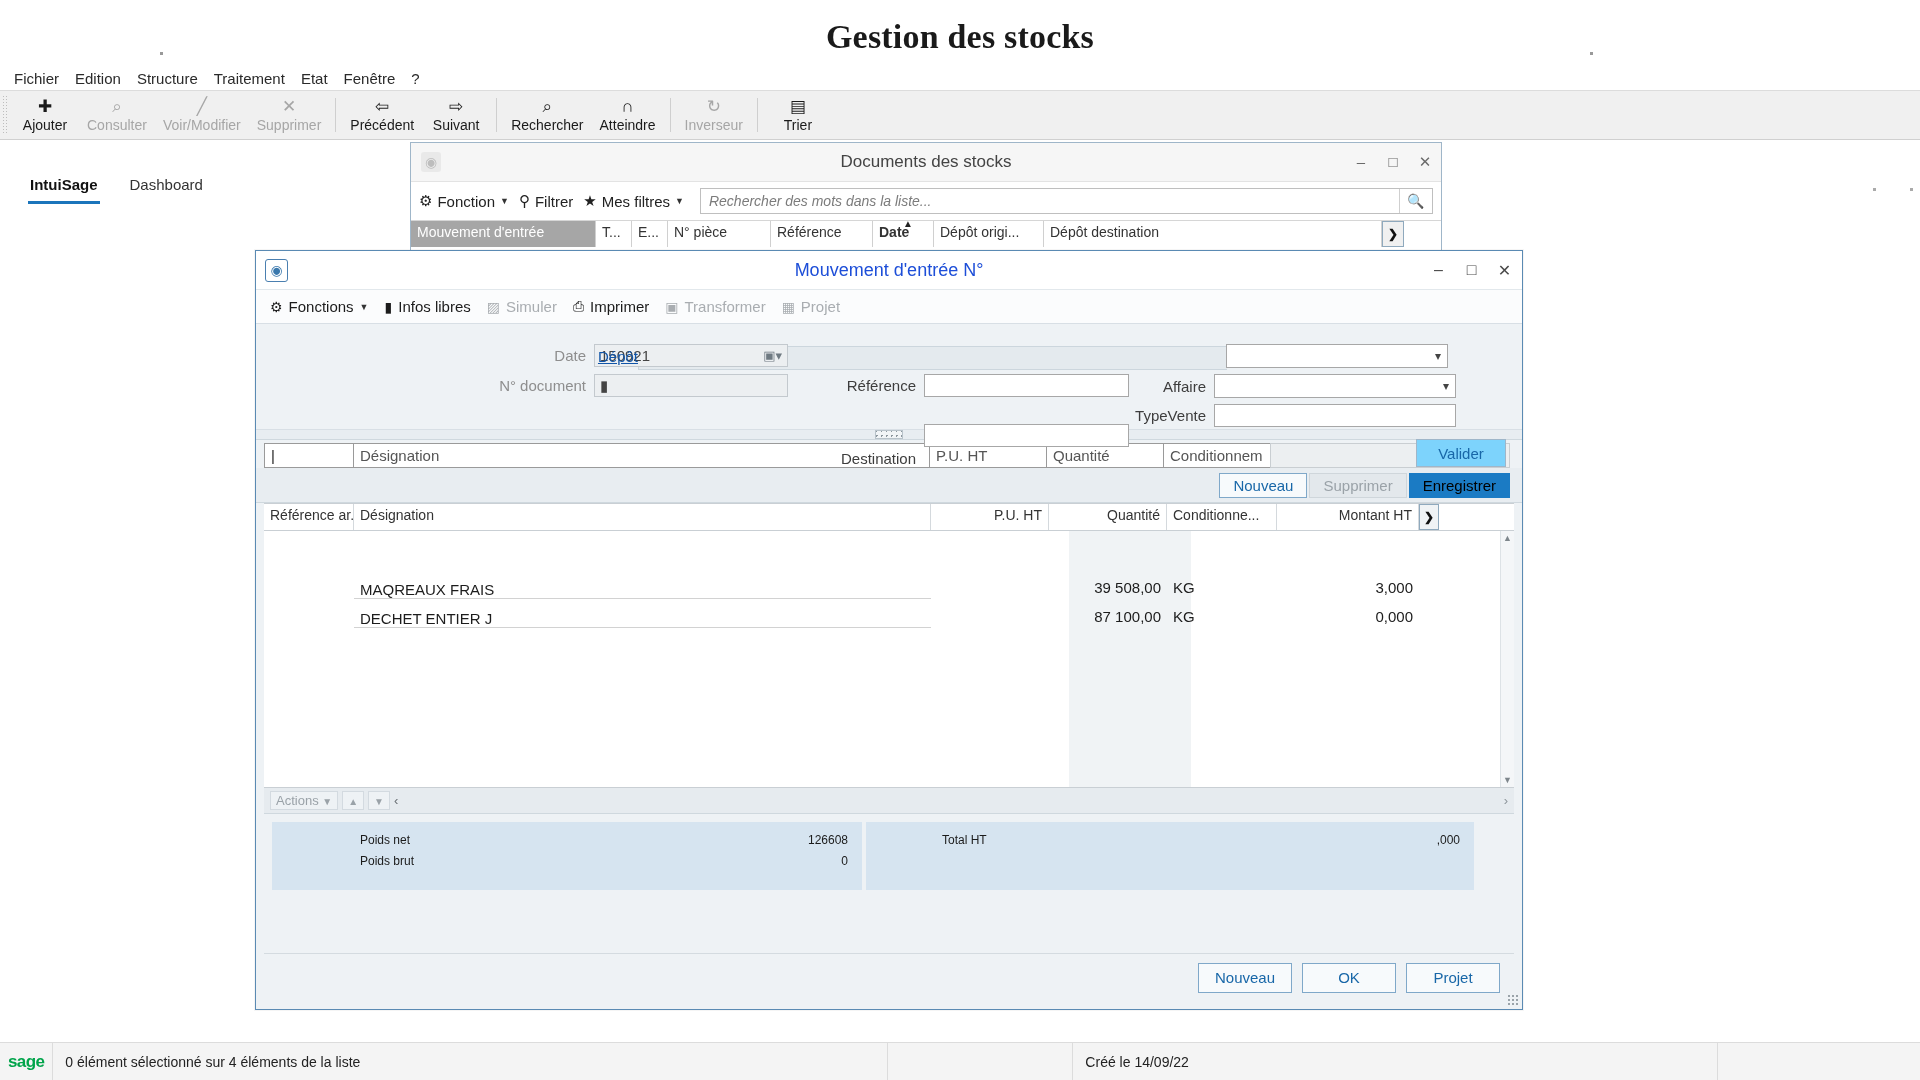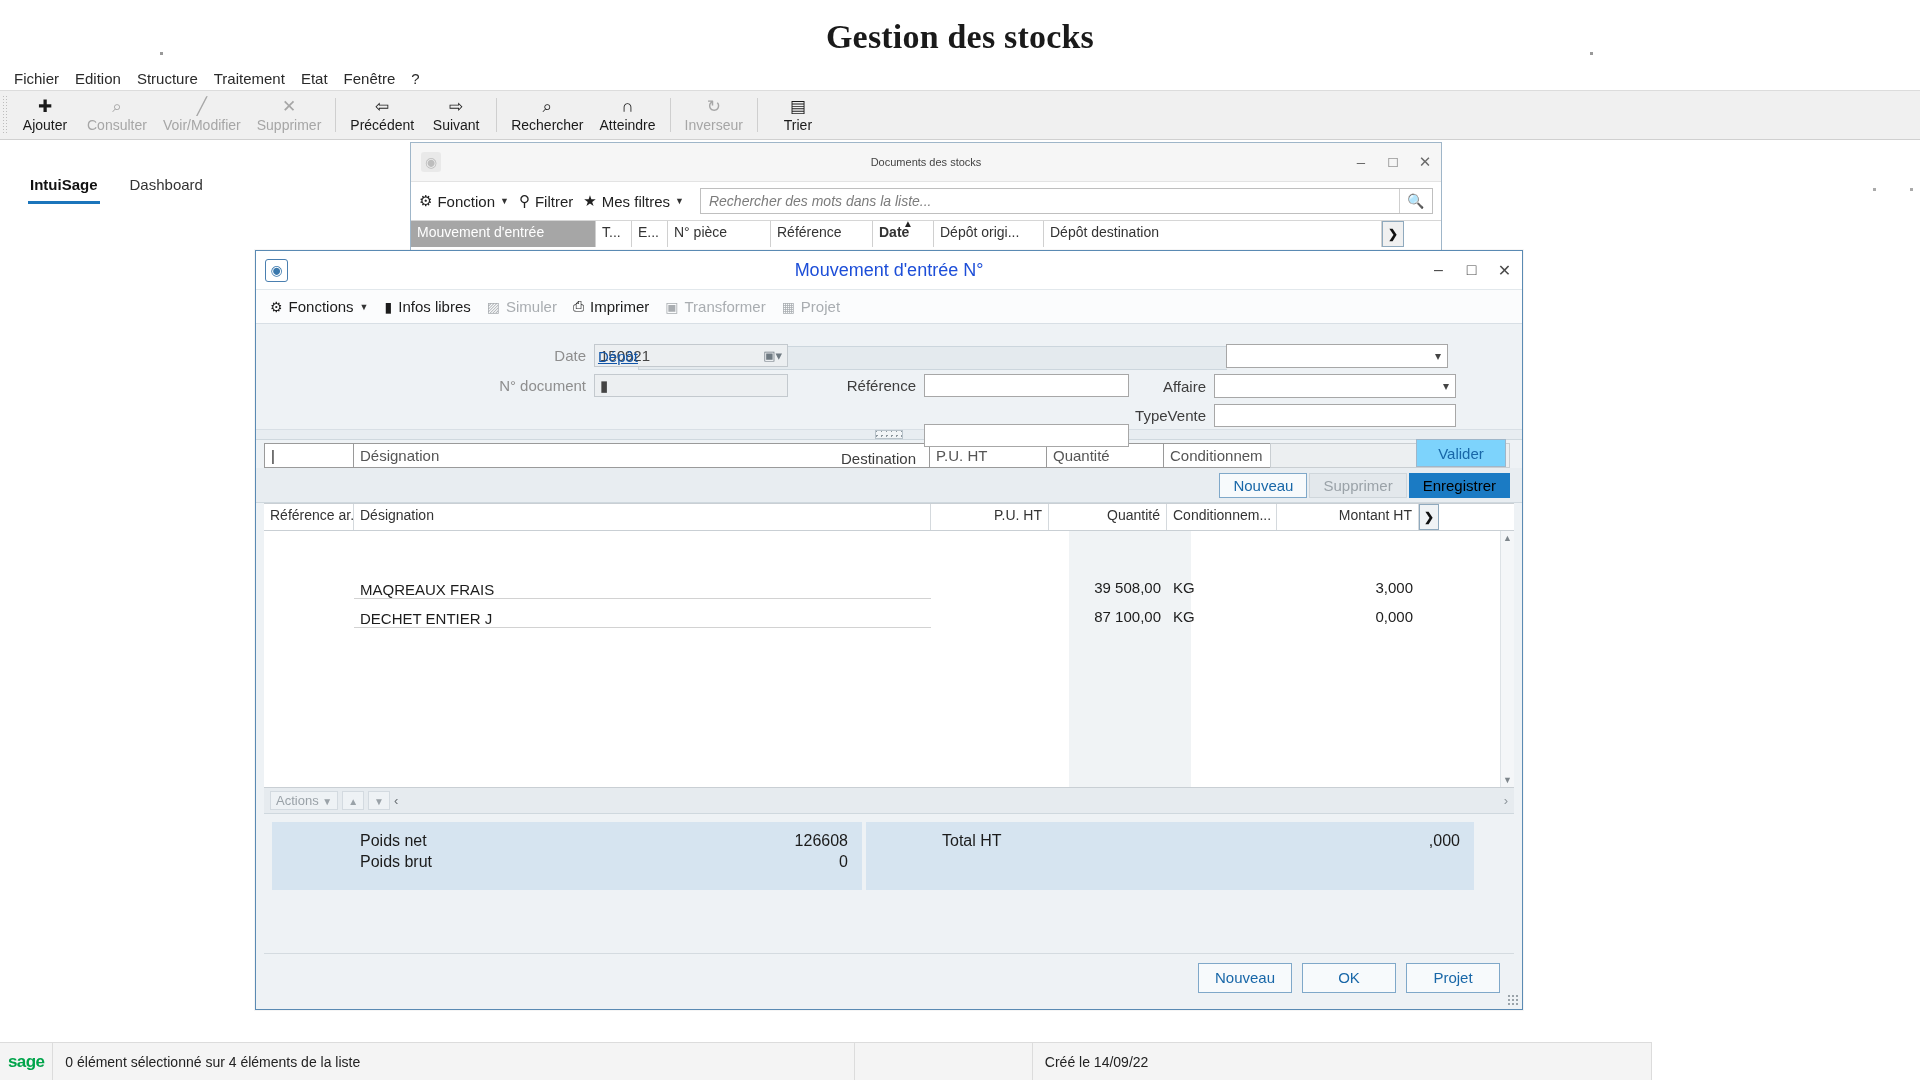--- a/index.html
+++ b/index.html
@@ -88,21 +88,21 @@
     display: flex; align-items: center;
   }
   .docwin-icon {
     width: 20px; height: 20px; margin-left: 10px; border-radius: 3px;
     background: #e9e9e9;
     display:flex; align-items:center; justify-content:center;
     color: #bdbdbd; font-size: 14px;
   }
   .docwin-title .t {
     position: absolute; left: 0; right: 0; text-align: center;
-    font-size: 11px; color: #444;
+    font-size: 17px; color: #444;
   }
   .docwin-ctrls {
     position: absolute; right: 8px; display: flex; gap: 16px;
     font-size: 15px; color: #6a6a6a;
   }
   .docwin-ctrls span { cursor: default; width: 16px; text-align:center; }
 
   .docwin-toolbar {
     height: 38px; display: flex; align-items: center;
     padding: 0 8px; gap: 10px; background: #ffffff;
@@ -298,21 +298,21 @@
   }
   .gf-arrow { font-size:10px; }
   .gf-right { margin-left:auto; font-size:13px; color:#8d959b; }
 
   
   .totals { display:flex; gap: 4px; margin: 8px 12px 0 16px; }
   .tot-panel {
     background:#d6e4f0; height: 68px; position:relative; box-sizing:border-box;
     padding: 8px 14px;
   }
-  .tot-line { display:flex; font-size: 16px; color:#1b1b1b; line-height: 21px; }
+  .tot-line { display:flex; font-size: 12px; color:#1b1b1b; line-height: 21px; }
   .tot-line .tl { padding-left: 74px; }
   .tot-line .tv { margin-left:auto; }
 
   
   .modal-footer {
     position:absolute; left:8px; right:8px; bottom: 8px; height: 48px;
     border-top: 1px solid #d4dbe0;
     display:flex; align-items:center; justify-content:flex-end; gap: 10px;
     padding-right: 14px; box-sizing:border-box;
   }
@@ -322,21 +322,21 @@
     display:flex; align-items:center; justify-content:center; cursor:default;
   }
   .resize-grip {
     position:absolute; right: 3px; bottom: 3px; width: 12px; height:12px;
     background-image: radial-gradient(#9aa3a9 1px, transparent 1px);
     background-size: 4px 4px;
   }
 
   
   .statusbar {
-    position:absolute; left:0; bottom:0; width:1652px; height: 38px;
+    position:absolute; left:0; bottom:0; width:1920px; height: 38px;
     background:#f4f4f4; border-top:1px solid #dcdcdc;
     display:flex; align-items:center; font-size:14px; color:#222;
     box-sizing:border-box;
   }
   .sage-logo {
     margin-left: 8px; font-weight: bold; font-size: 17px;
     color: #00a44a; letter-spacing: -0.6px;
   }
   .sb-cell { padding: 0 12px; height: 38px; display:flex; align-items:center; }
   .sb-div { width:1px; height:38px; background:#dcdcdc; }
@@ -573,21 +573,21 @@
       <div class="abtn normal">Nouveau</div>
       <div class="abtn dis">Supprimer</div>
       <div class="abtn primary">Enregistrer</div>
     </div>
 
     <div class="grid-head" id="grid-head">
         <div class="gh" style="width: 90px;">Référence ar...</div>
         <div class="gh" style="width: 577px;">Désignation</div>
         <div class="gh r" style="width: 118px;">P.U. HT</div>
         <div class="gh r" style="width: 118px;">Quantité</div>
-        <div class="gh" style="width: 110px;">Conditionnem...</div>
+        <div class="gh" style="width: 110px;">Conditionne...</div>
         <div class="gh r" style="width: 142px;">Montant HT</div>
         <div class="gh-btn">❯</div>
       </div>
 
     <div class="grid-body">
       <div class="shade-col" style="left:805px;"></div>
       <div id="grid-rows" style="position:relative; padding-top:42px;">
           <div class="grow">
             <div class="gc" style="width: 90px;"></div>
             <div class="gc" style="width: 577px;;border-bottom:1px solid #d2d2d2;height:23px;display:flex;align-items:flex-end;">MAQREAUX FRAIS</div>

